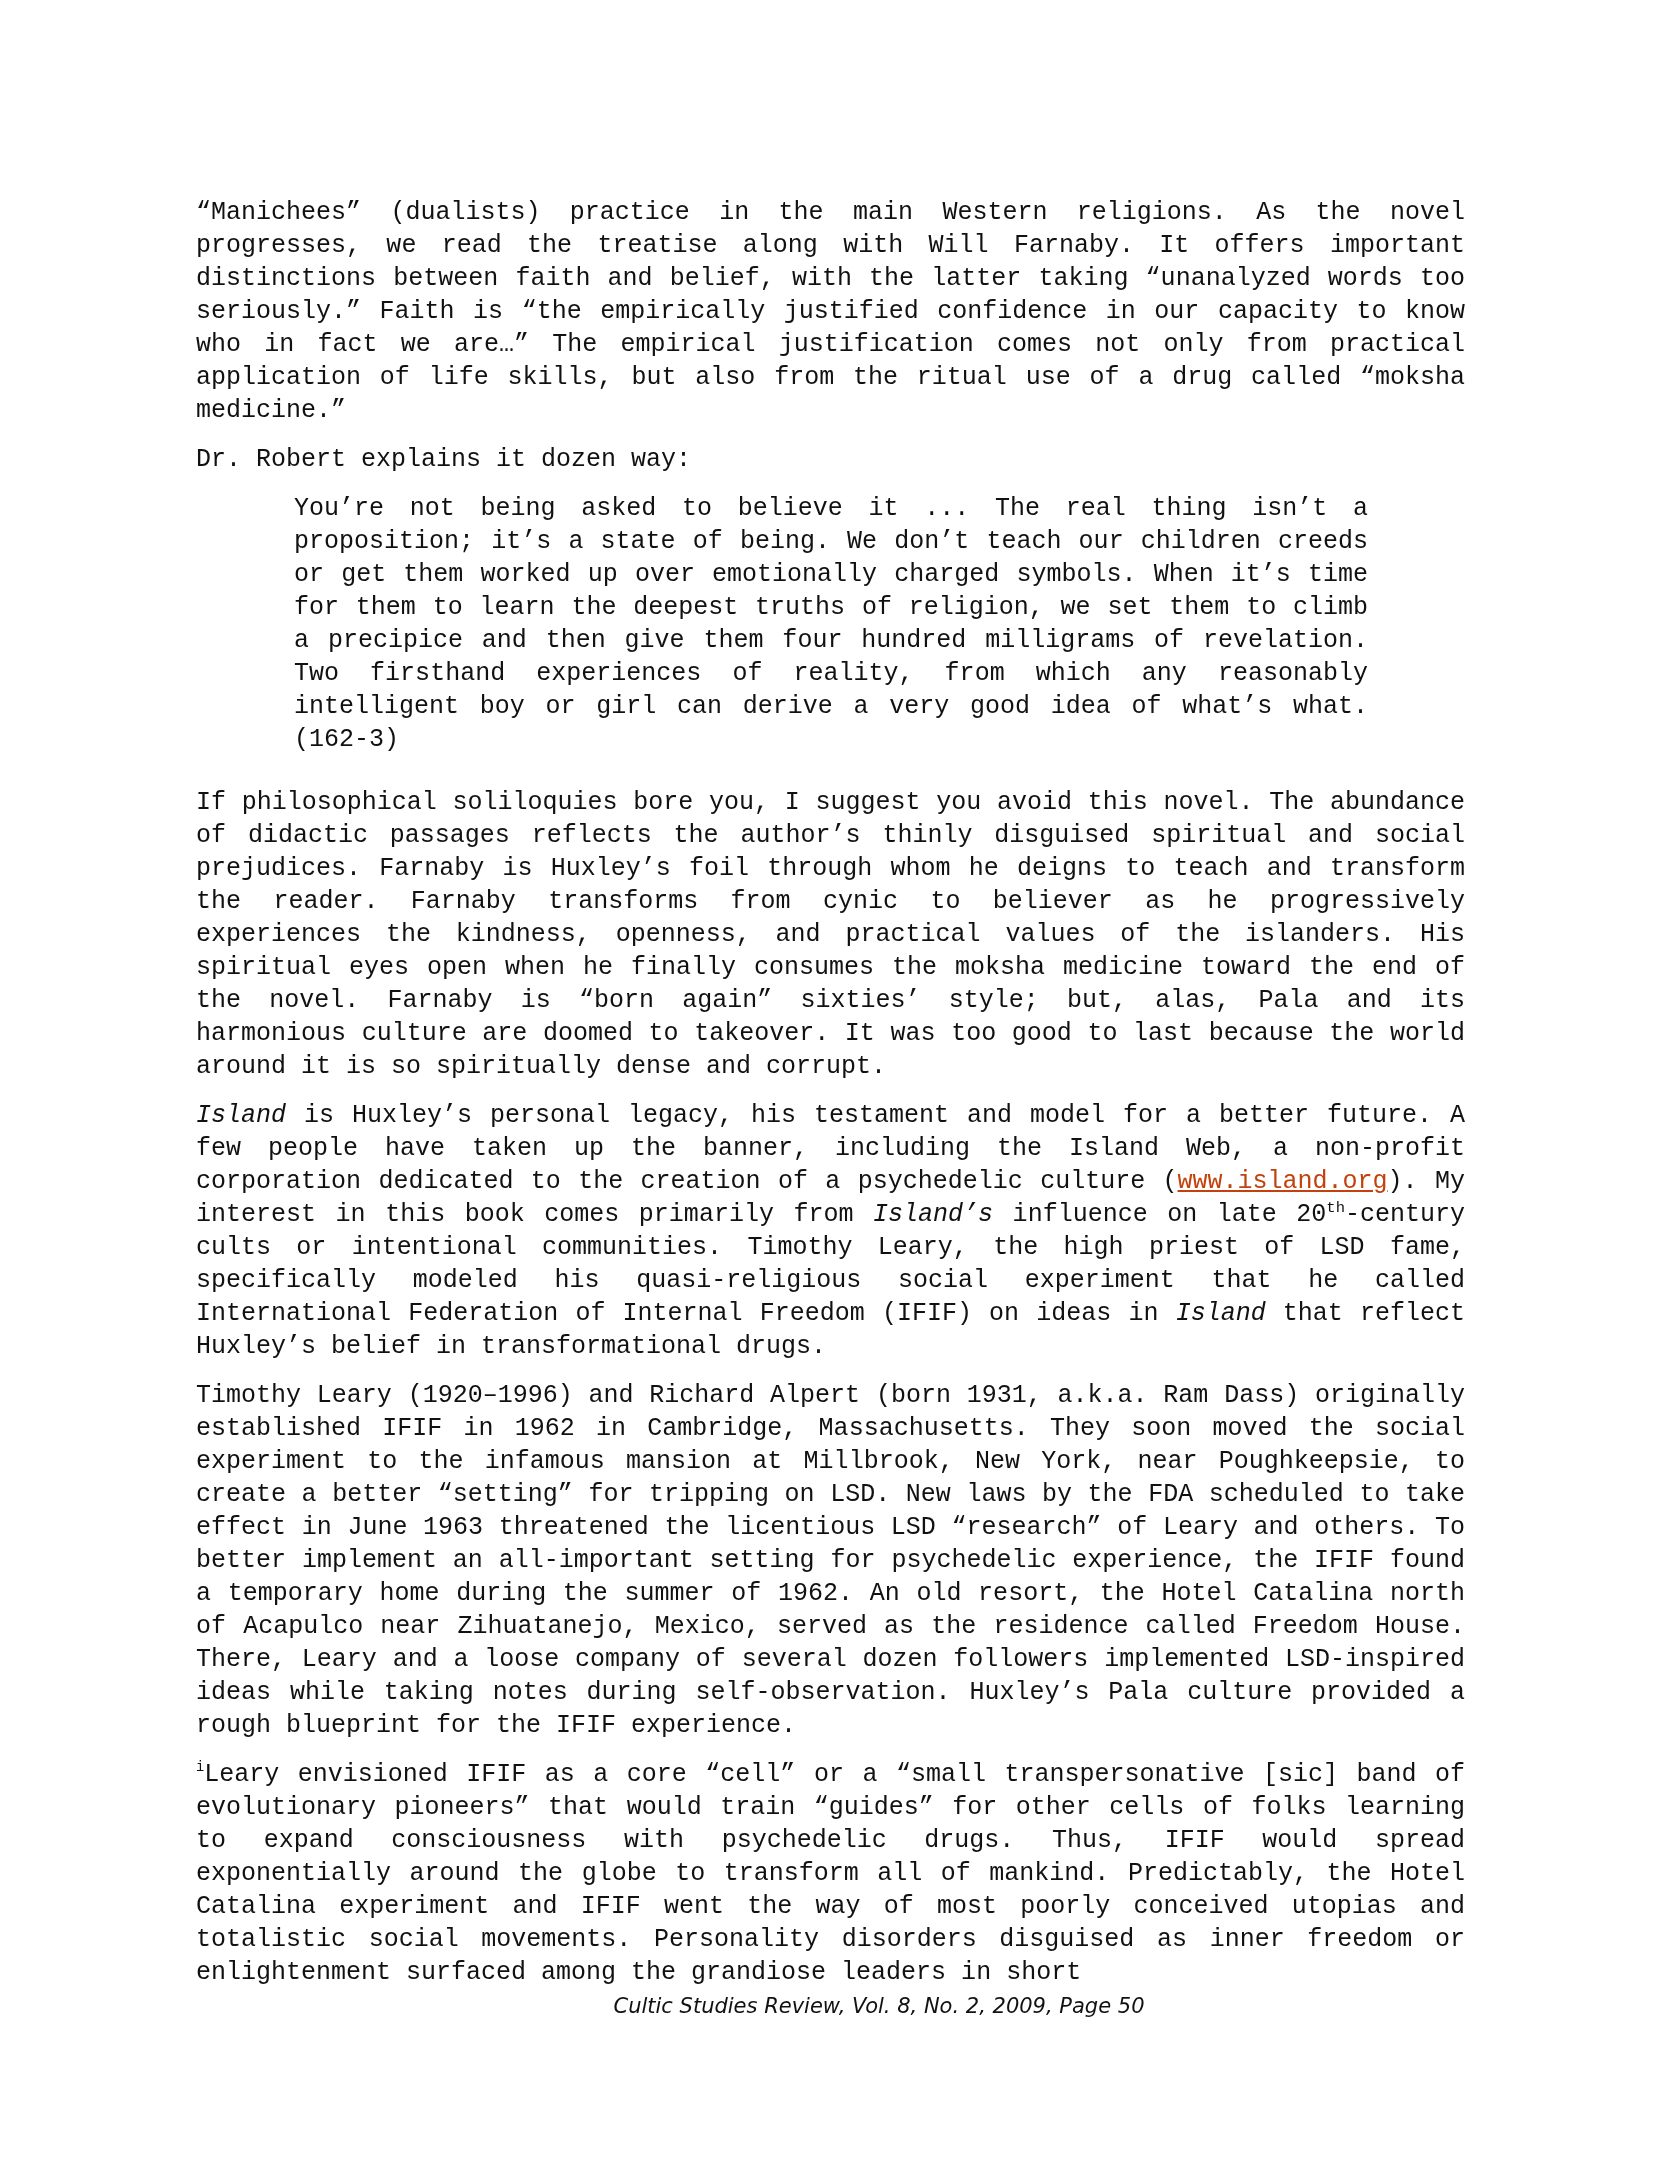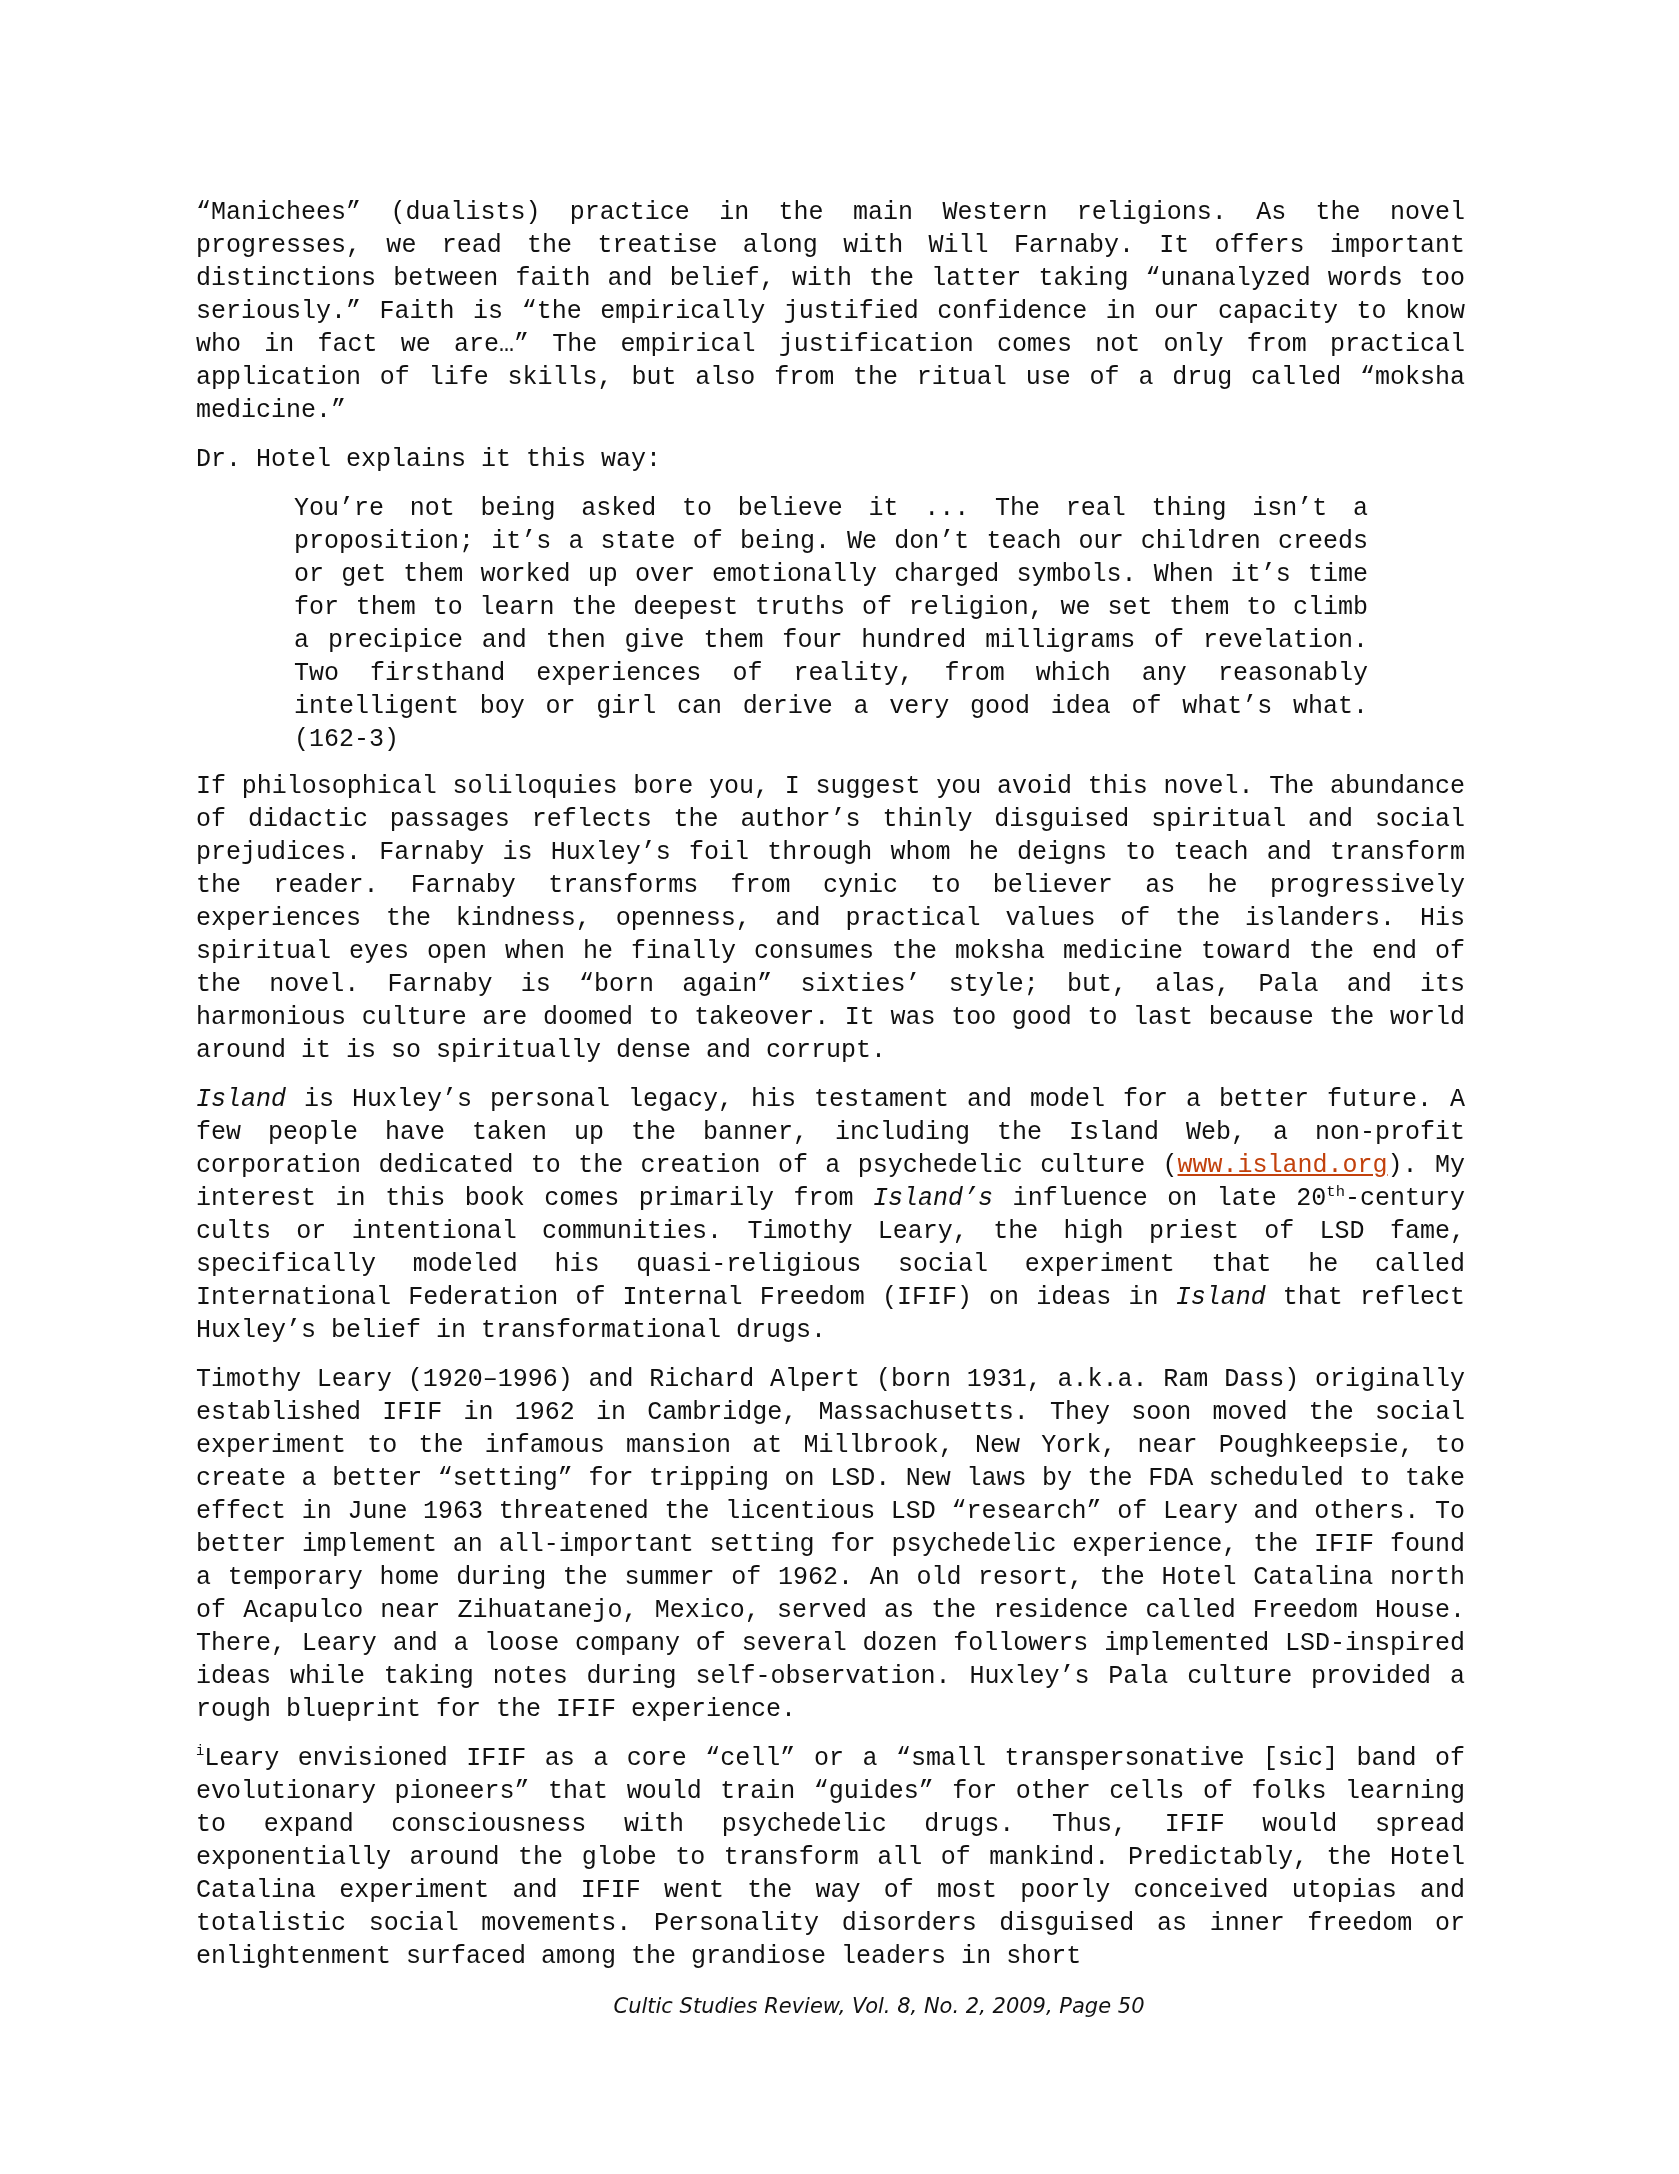--- a/index.html
+++ b/index.html
@@ -5,36 +5,36 @@
   html, body { margin: 0; padding: 0; background: #ffffff; }
   body { width: 1680px; height: 2174px; position: relative; overflow: hidden; }
   .page {
     position: absolute; left: 196px; top: 196px; width: 1269px;
     font-family: Liberation Mono, monospace; font-size: 25px; line-height: 33px;
     color: #111111;
   }
   p { margin: 0 0 16px 0; text-align: justify; }
   p.last-line-left { text-align-last: left; }
   blockquote {
-    margin: 0 0 14px 98px; width: 1074px; text-align: justify;
+    margin: 0 0 30px 98px; width: 1074px; text-align: justify;
   }
   a { color: #c2410c; text-decoration: underline; }
   sup { font-size: 62%; line-height: 0; vertical-align: super; }
   sup.fn { font-size: 55%; vertical-align: 0.7em; }
   .footer {
     position: absolute; left: 15px; width: 1680px; top: 1994px; text-align: center;
     font-family: "DejaVu Sans", sans-serif; font-style: italic; font-size: 21px; color: #111111; padding-left: 24px;
   }
 </style>
 </head>
 <body>
 
 <div class="page">
   <p class="last-line-left">“Manichees” (dualists) practice in the main Western religions. As the novel progresses, we read the treatise along with Will Farnaby. It offers important distinctions between faith and belief, with the latter taking “unanalyzed words too seriously.” Faith is “the empirically justified confidence in our capacity to know who in fact we are…” The empirical justification comes not only from practical application of life skills, but also from the ritual use of a drug called “moksha medicine.”</p>
-  <p>Dr. Hotel explains it this way:</p>
+  <p>Dr. Robert explains it dozen way:</p>
   <blockquote>You’re not being asked to believe it ... The real thing isn’t a proposition; it’s a state of being. We don’t teach our children creeds or get them worked up over emotionally charged symbols. When it’s time for them to learn the deepest truths of religion, we set them to climb a precipice and then give them four hundred milligrams of revelation. Two firsthand experiences of reality, from which any reasonably intelligent boy or girl can derive a very good idea of what’s what. (162-3)</blockquote>
   <p>If philosophical soliloquies bore you, I suggest you avoid this novel. The abundance of didactic passages reflects the author’s thinly disguised spiritual and social prejudices. Farnaby is Huxley’s foil through whom he deigns to teach and transform the reader. Farnaby transforms from cynic to believer as he progressively experiences the kindness, openness, and practical values of the islanders. His spiritual eyes open when he finally consumes the moksha medicine toward the end of the novel. Farnaby is “born again” sixties’ style; but, alas, Pala and its harmonious culture are doomed to takeover. It was too good to last because the world around it is so spiritually dense and corrupt.</p>
   <p><i>Island</i><span> is Huxley’s personal legacy, his testament and model for a better future. A few people have taken up the banner, including the Island Web, a non-profit corporation dedicated to the creation of a psychedelic culture (</span><a href="#">www.island.org</a><span>). My interest in this book comes primarily from </span><i>Island’s</i><span> influence on late 20</span><sup>th</sup><span>-century cults or intentional communities. Timothy Leary, the high priest of LSD fame, specifically modeled his quasi-religious social experiment that he called International Federation of Internal Freedom (IFIF) on ideas in </span><i>Island</i><span> that reflect Huxley’s belief in transformational drugs.</span></p>
   <p>Timothy Leary (1920–1996) and Richard Alpert (born 1931, a.k.a. Ram Dass) originally established IFIF in 1962 in Cambridge, Massachusetts. They soon moved the social experiment to the infamous mansion at Millbrook, New York, near Poughkeepsie, to create a better “setting” for tripping on LSD. New laws by the FDA scheduled to take effect in June 1963 threatened the licentious LSD “research” of Leary and others. To better implement an all-important setting for psychedelic experience, the IFIF found a temporary home during the summer of 1962. An old resort, the Hotel Catalina north of Acapulco near Zihuatanejo, Mexico, served as the residence called Freedom House. There, Leary and a loose company of several dozen followers implemented LSD-inspired ideas while taking notes during self-observation. Huxley’s Pala culture provided a rough blueprint for the IFIF experience.</p>
   <p><sup class="fn">i</sup><span>Leary envisioned IFIF as a core “cell” or a “small transpersonative [sic] band of evolutionary pioneers” that would train “guides” for other cells of folks learning to expand consciousness with psychedelic drugs. Thus, IFIF would spread exponentially around the globe to transform all of mankind. Predictably, the Hotel Catalina experiment and IFIF went the way of most poorly conceived utopias and totalistic social movements. Personality disorders disguised as inner freedom or enlightenment surfaced among the grandiose leaders in short</span></p>
 </div>
 
 <div class="footer">Cultic Studies Review, Vol. 8, No. 2, 2009, Page 50</div>
 
 

